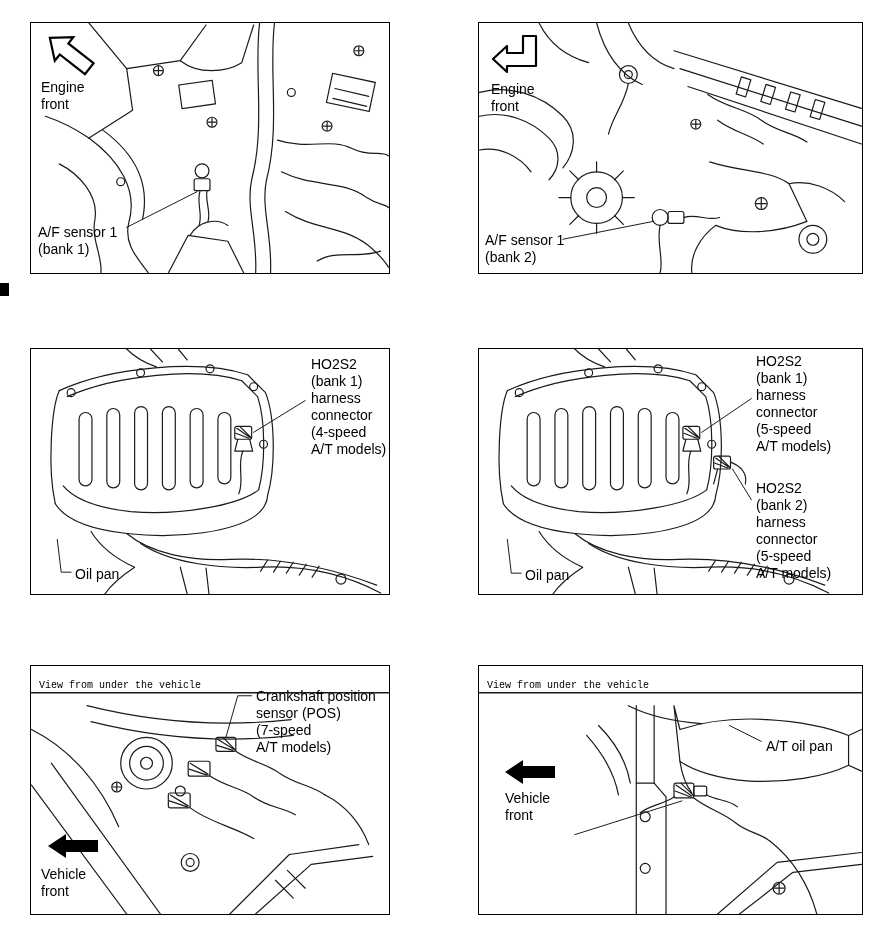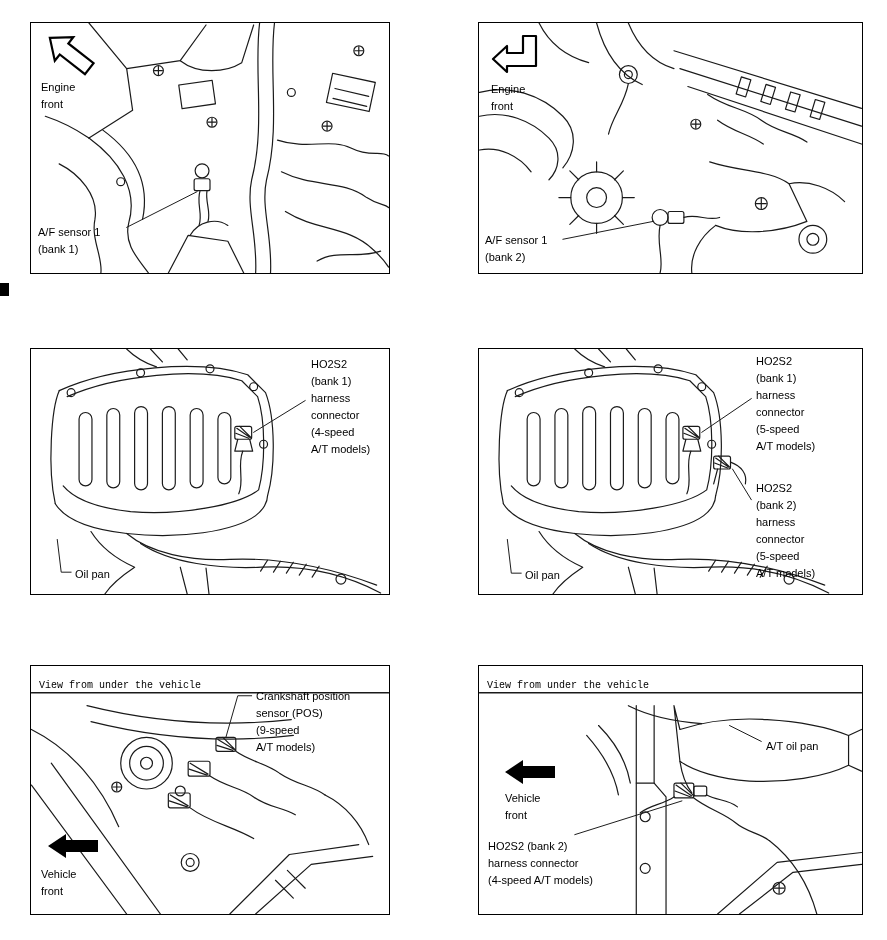--- a/index.html
+++ b/index.html
@@ -15,21 +15,21 @@
   .panel {
     position:absolute;
     border:1.5px solid #000;
     background:#fff;
     overflow:hidden;
   }
   svg.art { position:absolute; left:0; top:0; width:100%; height:100%; }
   svg.icon { position:absolute; }
   .lbl {
     position:absolute;
-    font-size:11px;
+    font-size:14px;
     line-height:17px;
     white-space:pre-line;
     color:#000;
     background:transparent;
   }
   .panel-title {
     position:absolute;
     left:8px; top:14px;
     font-size:10px;
     white-space:nowrap;
@@ -274,21 +274,21 @@
         <path d="M296 130 C316 140 332 158 340 180"></path>
         <circle cx="160" cy="198" r="9"></circle>
           <circle cx="160" cy="198" r="4"></circle>
         <path d="M246 216 l18 18 M258 206 l18 18"></path>
         <path d="M222 30 L208 30 L196 72" stroke-width="1"></path>
       </g>
     </svg>
     <div class="panel-title">View from under the vehicle</div>
     <div class="lbl" style="left:225px; top:22px;">Crankshaft position
 sensor (POS)
-(9-speed
+(7-speed
 A/T models)</div>
     <svg class="icon" style="left:15px; top:166px;" width="54" height="28" viewBox="0 0 54 28">
       <polygon points="2,14 20,2 20,8 52,8 52,20 20,20 20,26" fill="#000"></polygon>
     </svg>
     <div class="lbl" style="left:10px; top:200px;">Vehicle
 front</div>
   </section>
 
   <section class="panel" style="left:478px; top:665px; width:385px; height:250px;">
     <svg class="art" viewBox="0 0 385 250">
@@ -321,18 +321,15 @@
         <path d="M96 170 L204 136" stroke-width="1"></path>
       </g>
     </svg>
     <div class="panel-title">View from under the vehicle</div>
     <div class="lbl" style="left:287px; top:72px;">A/T oil pan</div>
     <svg class="icon" style="left:24px; top:92px;" width="54" height="28" viewBox="0 0 54 28">
       <polygon points="2,14 20,2 20,8 52,8 52,20 20,20 20,26" fill="#000"></polygon>
     </svg>
     <div class="lbl" style="left:26px; top:124px;">Vehicle
 front</div>
-    <div class="lbl" style="left:9px; top:172px;">HO2S2 (bank 2)
-harness connector
-(4-speed A/T models)</div>
   </section>
 
 </div>
 
 </body></html>

